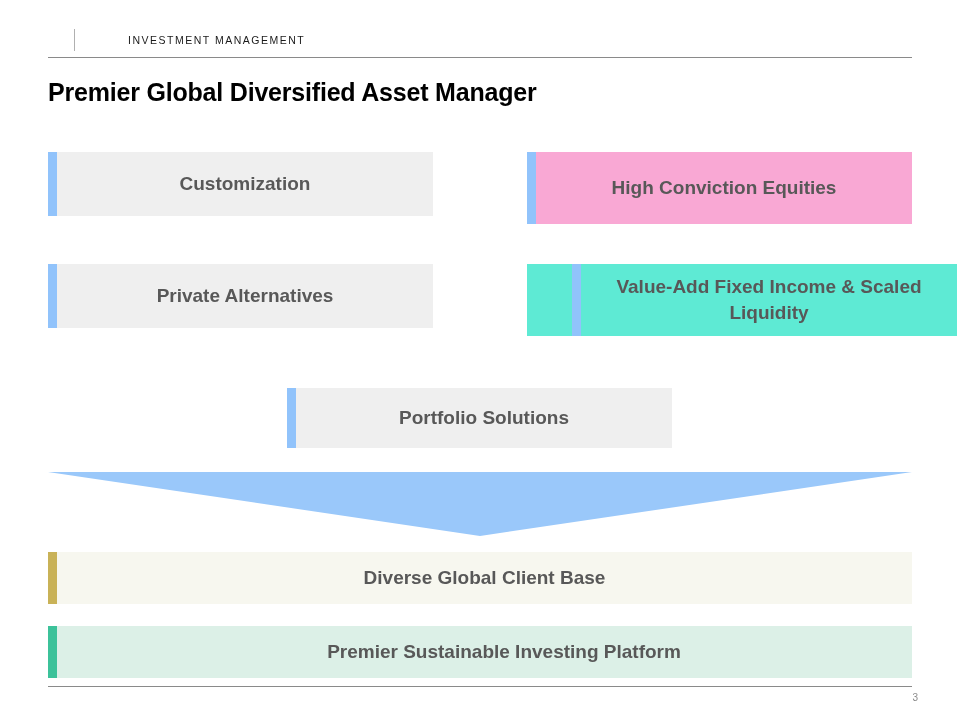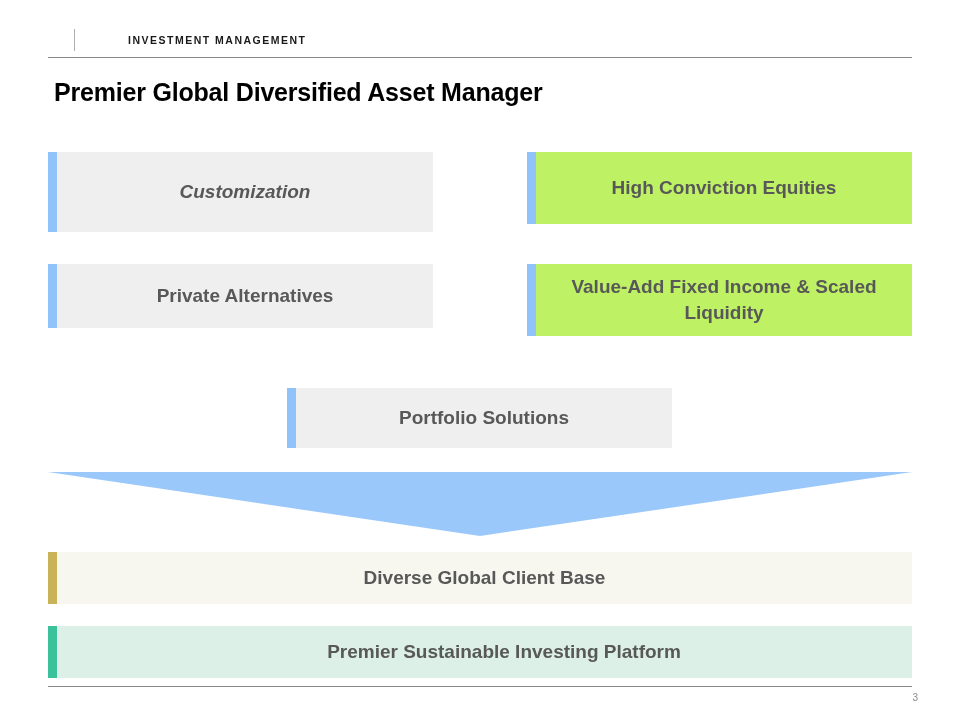--- a/index.html
+++ b/index.html
@@ -35,39 +35,39 @@
   }
   .logo-divider {
     width: 1px;
     height: 22px;
     background: #b0b0b0;
     margin: 0 22px 0 26px;
   }
   .logo-sub {
     font-family: "Liberation Sans", sans-serif;
     font-size: 10.5px;
-    font-weight: 700;
+    font-weight: 400;
     color: #1a1a1a;
     letter-spacing: 1.5px;
     white-space: nowrap;
     padding-left: 31px;
   }
   .header-rule {
     position: absolute;
     left: 48px;
     top: 57px;
     width: 864px;
     height: 1px;
     background: #8a8a8a;
   }
 
   
   .page-title {
     position: absolute;
-    left: 54px;
+    left: 48px;
     top: 78px;
     font-size: 25px;
     font-weight: 700;
     color: #000000;
     letter-spacing: -0.2px;
     white-space: nowrap;
   }
 
   
   .cap-box {
@@ -89,21 +89,21 @@
     padding: 0 10px;
   }
   .cap-label {
     font-size: 19px;
     font-weight: 700;
     color: #585858;
     text-align: center;
     line-height: 1.35;
   }
 
-  #box-customization     { left: 48px;  top: 152px; width: 385px; height: 80px; font-style: italic; }
+  #box-customization     { left: 48px;  top: 152px; width: 385px; height: 64px; }
   #box-high-conviction   { left: 527px; top: 152px; width: 385px; height: 72px; }
   #box-private-alts      { left: 48px;  top: 264px; width: 385px; height: 64px; }
   #box-value-add         { left: 527px; top: 264px; width: 385px; height: 72px; }
   #box-portfolio         { left: 287px; top: 388px; width: 385px; height: 60px; }
 
   
   .funnel {
     position: absolute;
     left: 48px;
     top: 472px;
@@ -178,35 +178,35 @@
 
 <div class="page-title">Premier Global Diversified Asset Manager</div>
 
 <div class="cap-box" id="box-customization" style="background: rgb(239, 239, 239);">
   <div class="cap-bar" style="background: rgb(145, 195, 251);"></div>
   <div class="cap-label-wrap">
     <span class="cap-label">Customization</span>
   </div>
 </div>
 
-<div class="cap-box" id="box-high-conviction" style="background: #bef264;">
+<div class="cap-box" id="box-high-conviction" style="background: #f9a8d4;">
   <div class="cap-bar" style="background: rgb(145, 195, 251);"></div>
   <div class="cap-label-wrap">
     <span class="cap-label">High Conviction Equities</span>
   </div>
 </div>
 
 <div class="cap-box" id="box-private-alts" style="background: rgb(239, 239, 239);">
   <div class="cap-bar" style="background: rgb(145, 195, 251);"></div>
   <div class="cap-label-wrap">
     <span class="cap-label">Private Alternatives</span>
   </div>
 </div>
 
-<div class="cap-box" id="box-value-add" style="background: #bef264;">
+<div class="cap-box" id="box-value-add" style="background: #5eead4; padding-left: 45px;">
   <div class="cap-bar" style="background: rgb(145, 195, 251);"></div>
   <div class="cap-label-wrap">
     <span class="cap-label">Value-Add Fixed Income &amp; Scaled Liquidity</span>
   </div>
 </div>
 
 <div class="cap-box" id="box-portfolio" style="background: rgb(239, 239, 239);">
   <div class="cap-bar" style="background: rgb(145, 195, 251);"></div>
   <div class="cap-label-wrap">
     <span class="cap-label">Portfolio Solutions</span>

